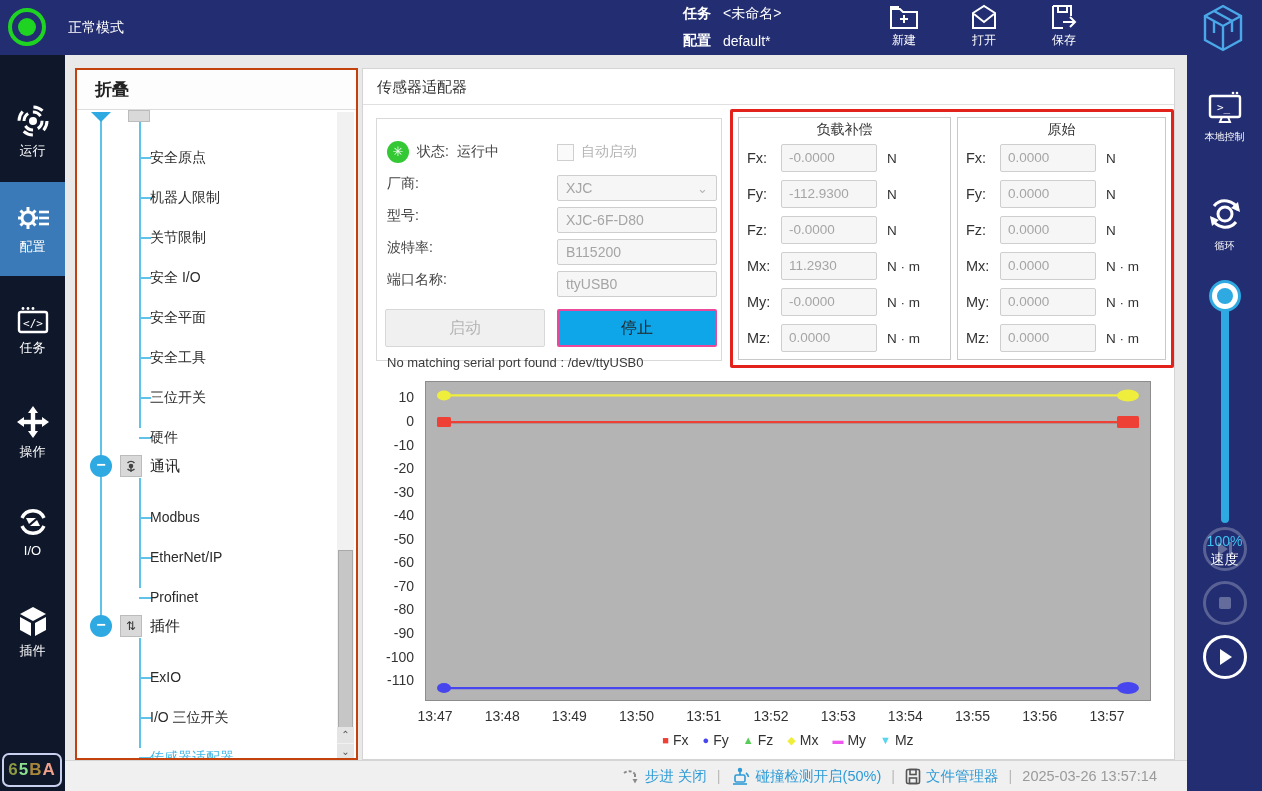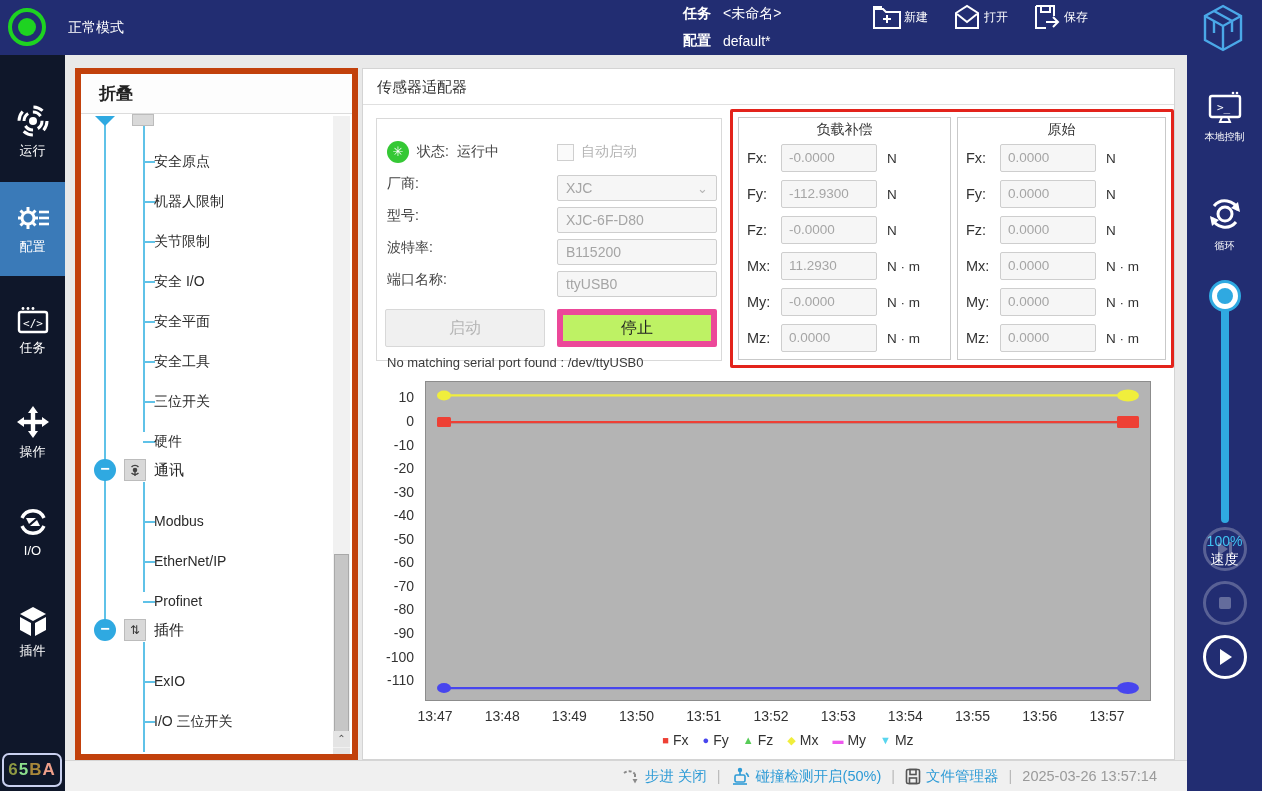--- a/index.html
+++ b/index.html
@@ -8,21 +8,21 @@
 
   
   #topbar { position:absolute; left:0; top:0; width:1262px; height:55px; background:#222d72; color:#fff; z-index:5; }
   #mode-dot { position:absolute; left:8px; top:8px; width:38px; height:38px; border:4px solid #1ed321; border-radius:50%; }
   #mode-dot .dot { position:absolute; left:50%; top:50%; width:18px; height:18px; margin:-9px 0 0 -9px; background:#1ed321; border-radius:50%; }
   #mode-label { position:absolute; left:68px; top:19px; font-size:14px; }
   #task-block { position:absolute; left:683px; top:0; height:55px; font-size:14px; }
   .tb-row { display:flex; gap:12px; height:27px; align-items:center; white-space:nowrap; }
   .tb-key { font-weight:bold; }
   #top-actions { position:absolute; left:872px; top:4px; display:flex; gap:16px; }
-  .top-action { width:64px; display:flex; flex-direction:row; align-items:center; gap:2px; cursor:pointer; }
+  .top-action { width:64px; display:flex; flex-direction:column; align-items:center; gap:2px; cursor:pointer; }
   .top-action svg { display:block; }
   .top-action .lbl { font-size:12px; }
   #brand-logo { position:absolute; right:12px; top:2px; }
 
   
   #left-nav { position:absolute; left:0; top:55px; width:65px; height:736px; background:#0f172a; z-index:4; }
   .nav-item { position:absolute; left:0; width:65px; height:94px; display:flex; flex-direction:column; align-items:center; justify-content:center; gap:4px; color:#fff; cursor:pointer; }
   .nav-item.active { background:#3a7ab8; }
   .nav-item .lbl { font-size:13px; }
   #serial-badge { position:absolute; left:2px; bottom:4px; width:60px; height:34px; border:2px solid #c9d0ef; border-radius:7px; display:flex; align-items:center; justify-content:center; font-size:17px; font-weight:bold; letter-spacing:1px; }
@@ -33,21 +33,21 @@
   .rnav-item .lbl { font-size:10px; }
   #speed-slider { position:absolute; left:50%; top:228px; margin-left:-14px; width:28px; height:250px; }
   #slider-track { position:absolute; left:50%; top:24px; margin-left:-4px; width:8px; height:216px; background:#2fa9e1; border-radius:4px; }
   #slider-thumb { position:absolute; left:50%; top:0; margin-left:-13px; width:26px; height:26px; border-radius:50%; background:#2fa9e1; border:5px solid #fff; box-shadow:0 0 0 3px #2fa9e1; cursor:pointer; }
   #speed-value { position:absolute; left:0; top:478px; width:75px; text-align:center; color:#3fc1f0; font-size:14px; }
   #speed-label { position:absolute; left:0; top:496px; width:75px; text-align:center; font-size:14px; }
   .play-btn { position:absolute; left:50%; margin-left:-22px; width:44px; height:44px; border-radius:50%; border:3px solid rgba(255,255,255,.25); display:flex; align-items:center; justify-content:center; cursor:pointer; }
   .play-btn.enabled { border-color:#fff; }
 
   
-  #tree-panel { position:absolute; left:75px; top:68px; width:283px; height:692px; background:#fff; border:6px solid #c2410c; overflow:hidden; }
+  #tree-panel { position:absolute; left:75px; top:68px; width:283px; height:692px; background:#fff; border:2px solid #c2410c; overflow:hidden; }
   #tree-header { height:40px; line-height:40px; padding-left:18px; font-size:17px; font-weight:bold; color:#222; border-bottom:1px solid #dcdcdc; background:#fdfdfd; }
   .tline { position:absolute; background:#5fc2e8; }
   .tree-child { position:absolute; left:73px; height:22px; line-height:22px; font-size:14px; color:#2b2b2b; cursor:pointer; white-space:nowrap; }
   .tree-child.selected { color:#3fb6e8; }
   .tree-parent { position:absolute; display:flex; align-items:center; gap:8px; cursor:pointer; }
   .node-circle { width:22px; height:22px; border-radius:50%; background:#2fa9e1; color:#fff; font-size:16px; line-height:20px; text-align:center; font-weight:bold; }
   .node-iconbox { width:22px; height:22px; background:#d9d9d9; border:1px solid #bcbcbc; display:flex; align-items:center; justify-content:center; font-size:12px; color:#333; }
   .tree-parent .lbl { font-size:15px; color:#222; }
   #tree-scroll { position:absolute; right:2px; top:42px; width:17px; height:648px; background:#f1f1f1; }
   #tree-thumb { position:absolute; left:1px; top:438px; width:15px; height:180px; background:#c6c6c6; border:1px solid #a9a9a9; cursor:pointer; }
@@ -59,21 +59,21 @@
   #status-box { position:absolute; left:13px; top:49px; width:346px; height:243px; border:1px solid #d9d9d9; }
   #status-row { position:absolute; left:10px; top:22px; display:flex; align-items:center; gap:8px; font-size:14px; color:#444; }
   #status-icon { width:22px; height:22px; border-radius:50%; background:#35c835; color:#fff; font-size:13px; line-height:22px; text-align:center; }
   #autostart { position:absolute; left:180px; top:24px; display:flex; align-items:center; gap:7px; font-size:14px; color:#b3b3b3; }
   #autostart .box { width:17px; height:17px; border:1px solid #cfcfcf; background:#fafafa; }
   .form-row { position:absolute; left:10px; width:330px; height:26px; display:flex; font-size:14px; color:#444; }
   .form-row .fld { position:absolute; left:170px; width:160px; height:26px; background:#f6f6f6; border:1px solid #cecece; border-radius:2px; color:#a5a5a5; font-size:14px; line-height:24px; padding-left:8px; }
   .form-row .chev { position:absolute; right:8px; top:1px; color:#b5b5b5; font-size:13px; }
   .btn { position:absolute; top:152px; width:160px; height:38px; border-radius:2px; font-size:16px; display:flex; align-items:center; justify-content:center; cursor:pointer; }
   #btn-start { left:8px; background:#f0f0f0; border:1px solid #d8d8d8; color:#b5b5b5; }
-  #btn-stop { left:180px; background:#bef264; border:6px solid #ec4899; color:#222;font-family:Liberation Serif, serif; }
+  #btn-stop { left:180px; background:#0ea5e9; border:2px solid #ec4899; color:#222;font-family:Liberation Serif, serif; }
   #status-msg { position:absolute; left:10px; top:200px; font-size:13px; color:#3a3a3a; white-space:nowrap; }
 
   
   #force-highlight { position:absolute; left:367px; top:40px; width:444px; height:259px; border:3px solid #e3231b; border-radius:2px; display:flex; gap:6px; padding:5px; background:#fff; }
   .force-panel { border:1px solid #c9c9c9; background:#fff; height:100%; }
   #load-panel { width:213px; }
   #raw-panel { flex:1; }
   .force-title { text-align:center; font-size:14px; color:#333; margin-top:3px; margin-bottom:4px; }
   .force-row { display:flex; align-items:center; height:30px; margin:0 0 6px 8px; }
   .force-row .flabel { width:34px; font-size:14.5px; color:#333; }

